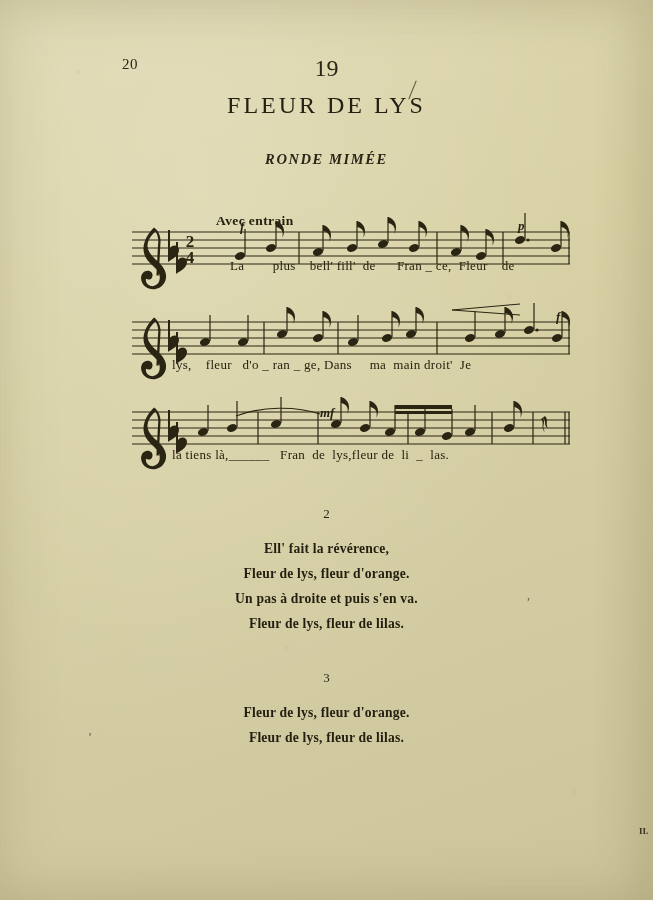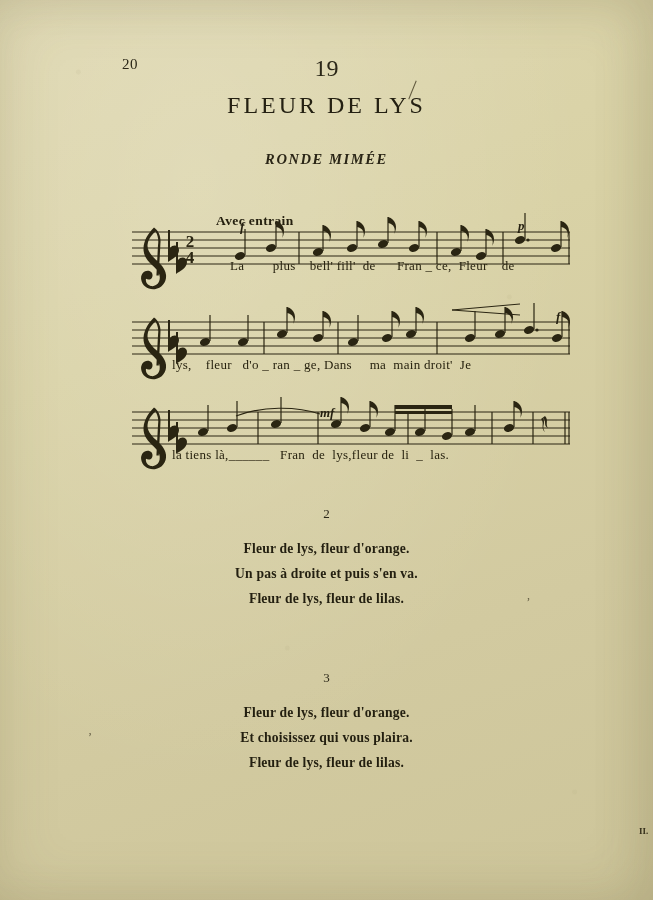--- a/index.html
+++ b/index.html
@@ -383,29 +383,29 @@
   <div class="dyn" style="left:518px; top:218px;">p</div>
   <div class="dyn" style="left:556px; top:309px;">f</div>
   <div class="dyn" style="left:320px; top:394px;margin-top:11px;">mf</div>
 
   <div class="lyric-line l1">La        plus    bell' fill'  de      Fran _ ce,  Fleur    de</div>
   <div class="lyric-line l2">lys,    fleur   d'o _ ran _ ge, Dans     ma  main droit'  Je</div>
   <div class="lyric-line l3">la tiens là,______   Fran  de  lys,fleur de  li  _  las.</div>
 
   <div class="verse verse2">
     <div class="verse-num">2</div>
+    <div class="verse-line">Ell' fait la révérence,</div>
     <div class="verse-line">Fleur de lys, fleur d'orange.</div>
     <div class="verse-line">Un pas à droite et puis s'en va.</div>
     <div class="verse-line">Fleur de lys, fleur de lilas.</div>
   </div>
 
   <div class="verse verse3">
     <div class="verse-num">3</div>
     <div class="verse-line">Fleur de lys, fleur d'orange.</div>
-    <div class="verse-line">Et choisissez qui vous plaira.</div>
     <div class="verse-line">Fleur de lys, fleur de lilas.</div>
   </div>
 
   <div class="mark-right">,</div>
   <div class="mark-left">ʼ</div>
   <div class="sig-bottom">II.</div>
 
   <div class="edge-shade"></div>
 </div>
 

